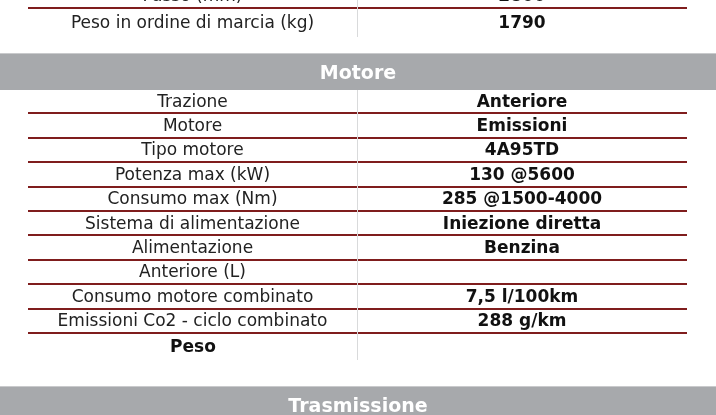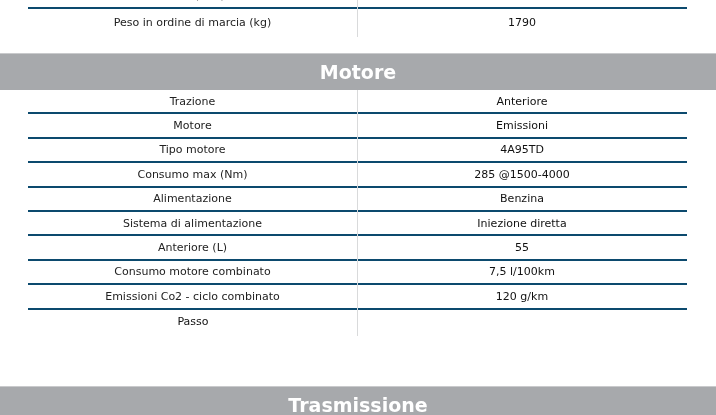--- a/index.html
+++ b/index.html
@@ -5,29 +5,29 @@
     html, body { margin:0; padding:0; }
     body {
       width:716px; height:415px; overflow:hidden; position:relative;
       background:#ffffff;
       font-family:"DejaVu Sans", sans-serif;
       color:#1a1a1a;
     }
     .table { position:absolute; left:28px; width:659px; }
     .row {
       position:relative; height:24.4px; display:flex;
-      border-bottom:2px solid #0c4a6e; box-sizing:border-box;
+      border-bottom:2px solid #7f1d1d; box-sizing:border-box;
     }
     .row.last { border-bottom:none; }
     .cell {
       flex:0 0 auto; display:flex; align-items:center; justify-content:center;
-      font-size:11px; line-height:1;
+      font-size:17px; line-height:1;
     }
     .cell.label { width:329px; font-weight:normal; color:#222; }
-    .cell.value { width:330px; font-weight:normal; color:#111; }
+    .cell.value { width:330px; font-weight:bold; color:#111; }
     .divider {
       position:absolute; left:329px; top:0; bottom:-2px; width:1px; background:#d9dadb;
     }
     .section-header {
       position:absolute; left:0; width:716px; height:37px;
       background:#a7a9ac; color:#ffffff;
       display:flex; align-items:center; justify-content:center;
       font-weight:bold; font-size:19px;
     }
     .section-header::before {
@@ -64,50 +64,54 @@
     <div class="cell label">Motore</div>
     <div class="divider"></div>
     <div class="cell value">Emissioni</div>
   </div>
   <div class="row">
     <div class="cell label">Tipo motore</div>
     <div class="divider"></div>
     <div class="cell value">4A95TD</div>
   </div>
   <div class="row">
+    <div class="cell label">Potenza max (kW)</div>
+    <div class="divider"></div>
+    <div class="cell value">130 @5600</div>
+  </div>
+  <div class="row">
     <div class="cell label">Consumo max (Nm)</div>
     <div class="divider"></div>
     <div class="cell value">285 @1500-4000</div>
+  </div>
+  <div class="row">
+    <div class="cell label">Sistema di alimentazione</div>
+    <div class="divider"></div>
+    <div class="cell value">Iniezione diretta</div>
   </div>
   <div class="row">
     <div class="cell label">Alimentazione</div>
     <div class="divider"></div>
     <div class="cell value">Benzina</div>
   </div>
   <div class="row">
-    <div class="cell label">Sistema di alimentazione</div>
-    <div class="divider"></div>
-    <div class="cell value">Iniezione diretta</div>
-  </div>
-  <div class="row">
     <div class="cell label">Anteriore (L)</div>
     <div class="divider"></div>
-    <div class="cell value">55</div>
   </div>
   <div class="row">
     <div class="cell label">Consumo motore combinato</div>
     <div class="divider"></div>
     <div class="cell value">7,5 l/100km</div>
   </div>
   <div class="row">
     <div class="cell label">Emissioni Co2 - ciclo combinato</div>
     <div class="divider"></div>
-    <div class="cell value">120 g/km</div>
+    <div class="cell value">288 g/km</div>
   </div>
   <div class="row last">
     <div class="divider"></div>
-    <div class="cell value">Passo</div>
+    <div class="cell value">Peso</div>
   </div>
 </div>
 
 <div class="section-header" style="top:386px;">
   <span>Trasmissione</span>
 </div>
 
 </body></html>

